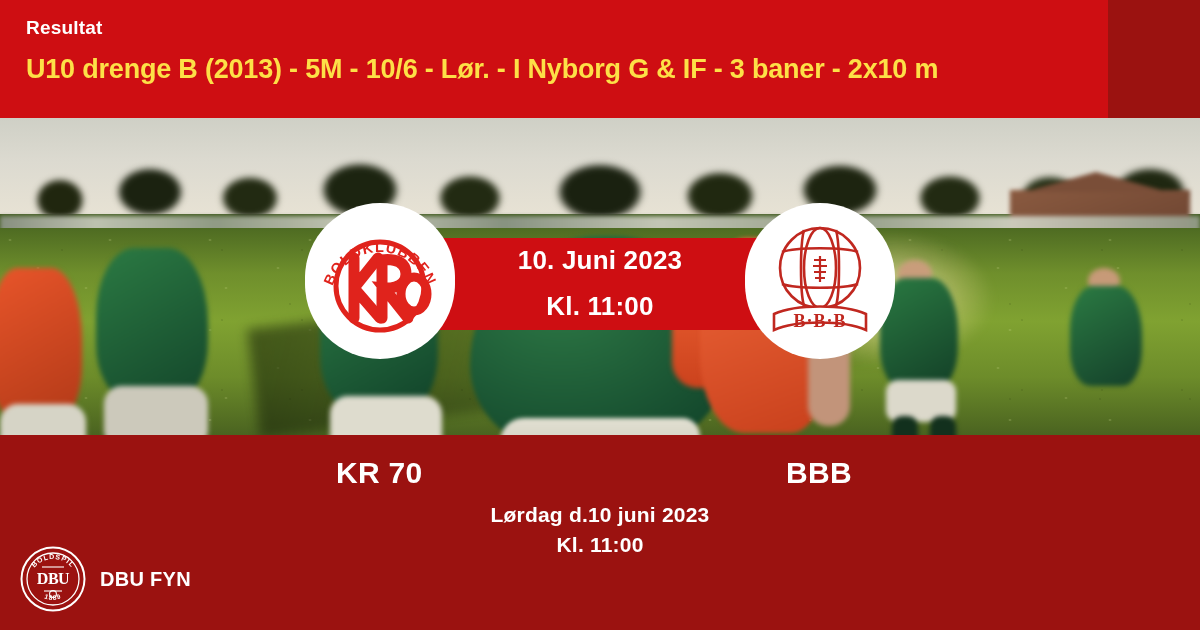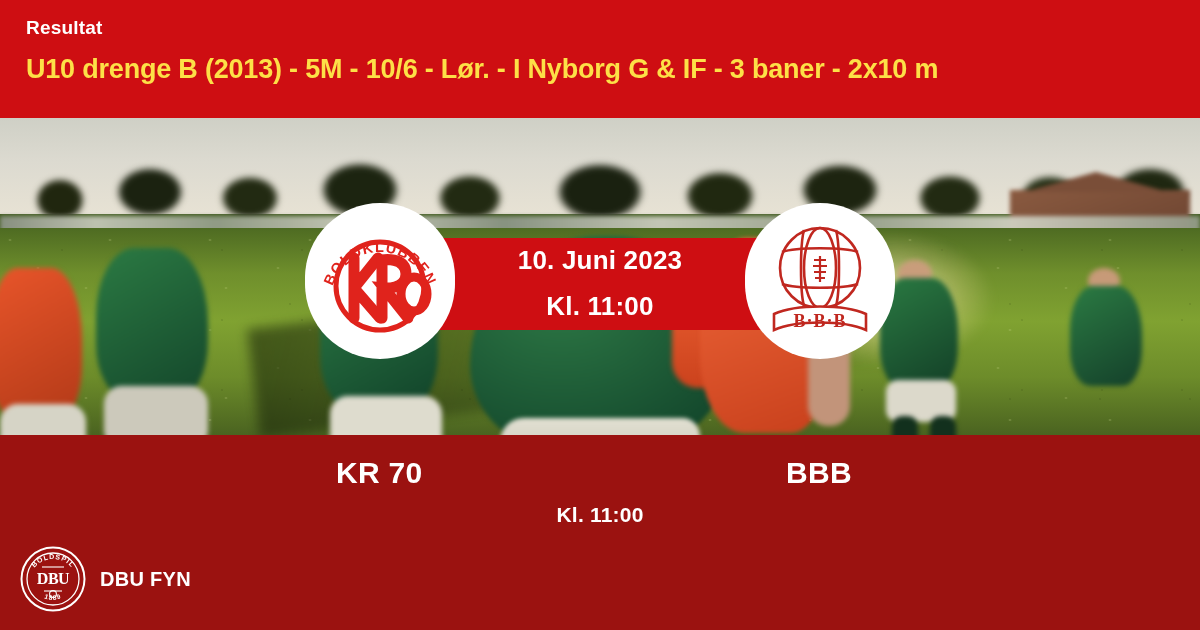--- a/index.html
+++ b/index.html
@@ -6,21 +6,21 @@
   html,body { width:1200px; height:630px; }
   body {
     font-family:"Liberation Sans", sans-serif;
     background:#9b1210;
     overflow:hidden;
     position:relative;
   }
 
   
   .header {
-    position:absolute; left:0; top:0; width:1200px; height:118px;
+    position:absolute; left:0; top:0; width:1108px; height:118px;
     background:#ce0e12;
     padding:18px 4px 0 26px;
     overflow:hidden;
   }
   .kicker {
     color:#fff; font-size:19px; font-weight:bold;
     letter-spacing:.2px; line-height:1;
   }
   .headline {
     color:#fde047; font-size:27px; font-weight:bold;
@@ -298,20 +298,21 @@
   </svg>
 </div>
 
 <div class="footer">
   <div class="team-row">
     <div class="team-name team-home">KR 70</div>
     <div class="team-name team-away">BBB</div>
   </div>
 
   <div class="match-info">
+    <div>Lørdag d.10 juni 2023</div>
     <div>Kl. 11:00</div>
   </div>
 </div>
 
 <div class="fed">
   <svg width="66" height="66" viewBox="0 0 66 66">
     <defs>
       <path id="sealTop" d="M 9 37 A 24 24 0 0 1 57 37" fill="none"></path>
       <path id="sealBot" d="M 12 33 A 21 21 0 0 0 54 33" fill="none"></path>
     </defs>

